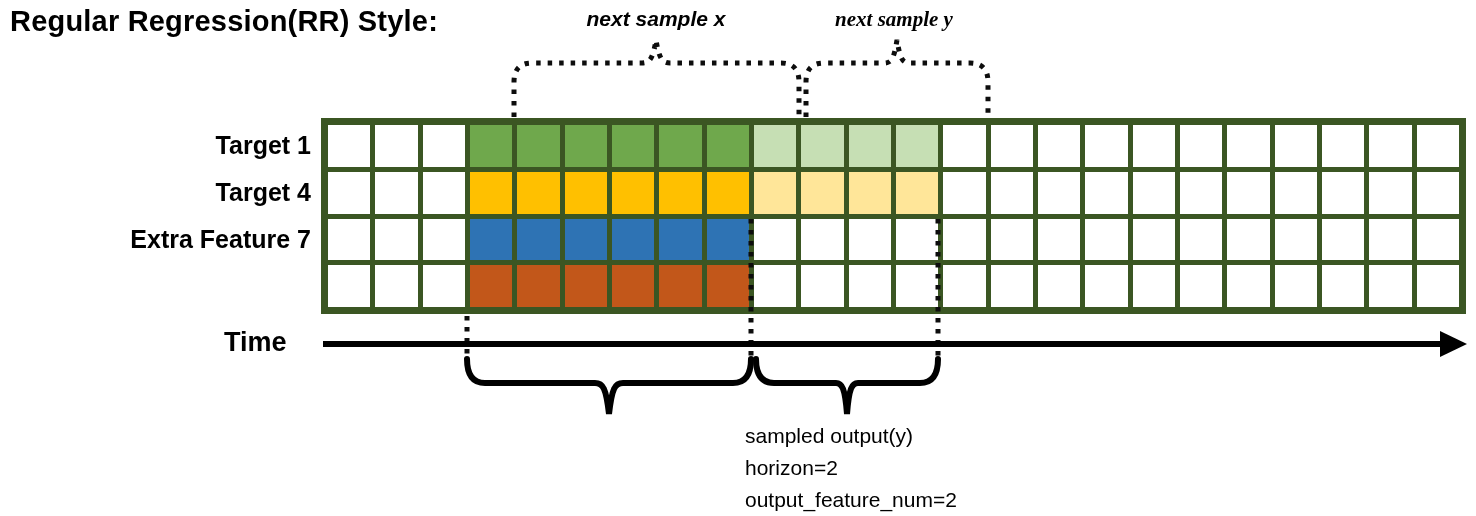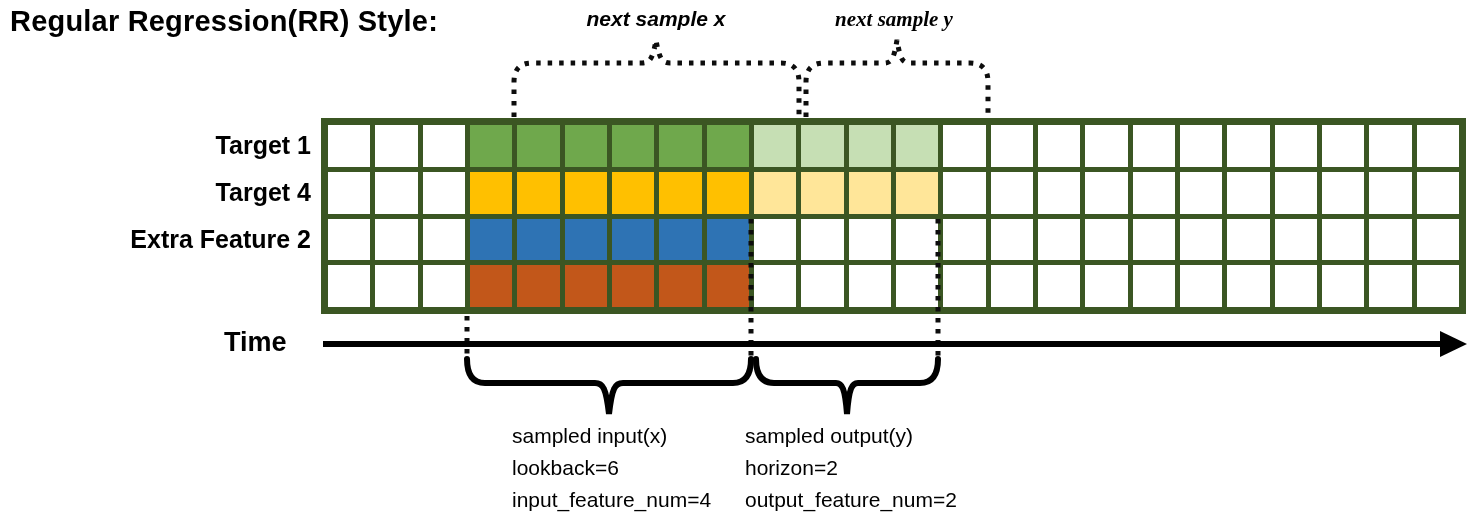--- a/index.html
+++ b/index.html
@@ -47,21 +47,21 @@
 <div class="stage">
 
   <div class="title">Regular Regression(RR) Style:</div>
 
   <div class="brace-label x">next sample x</div>
   <div class="brace-label y">next sample y</div>
 
   <div class="row-labels">
     <div class="rlabel">Target 1</div>
     <div class="rlabel">Target 4</div>
-    <div class="rlabel">Extra Feature 2</div>
+    <div class="rlabel">Extra Feature 7</div>
   </div>
 
   <div class="sample-grid" id="sample-grid" style="background: rgb(59, 86, 35);">
       <div class="cell" style="background: rgb(255, 255, 255);"></div>
       <div class="cell" style="background: rgb(255, 255, 255);"></div>
       <div class="cell" style="background: rgb(255, 255, 255);"></div>
       <div class="cell" style="background: rgb(111, 168, 76);"></div>
       <div class="cell" style="background: rgb(111, 168, 76);"></div>
       <div class="cell" style="background: rgb(111, 168, 76);"></div>
       <div class="cell" style="background: rgb(111, 168, 76);"></div>
@@ -169,24 +169,19 @@
     <line x1="323" y1="344" x2="1442" y2="344" stroke="#000" stroke-width="6"></line>
     <polygon points="1440,331 1467,344 1440,357" fill="#000"></polygon>
 
     <path d="M 467,359 Q 467,383 485,383 L 595,383 C 603,383 606,388 609,414 C 612,388 615,383 623,383 L 733,383 Q 751,383 751,359" fill="none" stroke="#000" stroke-width="6" stroke-linecap="round"></path>
 
     <path d="M 756,359 Q 756,383 774,383 L 836,383 C 842,383 845,388 847,414 C 849,388 852,383 858,383 L 920,383 Q 938,383 938,359" fill="none" stroke="#000" stroke-width="6" stroke-linecap="round"></path>
   </svg>
 
   <div class="time-label">Time</div>
 
-  <div class="annot input">
-    <div>sampled input(x)</div>
-    <div>lookback=6</div>
-    <div>input_feature_num=4</div>
-  </div>
   <div class="annot output">
     <div>sampled output(y)</div>
     <div>horizon=2</div>
     <div>output_feature_num=2</div>
   </div>
 
 </div>
 
 </body></html>

